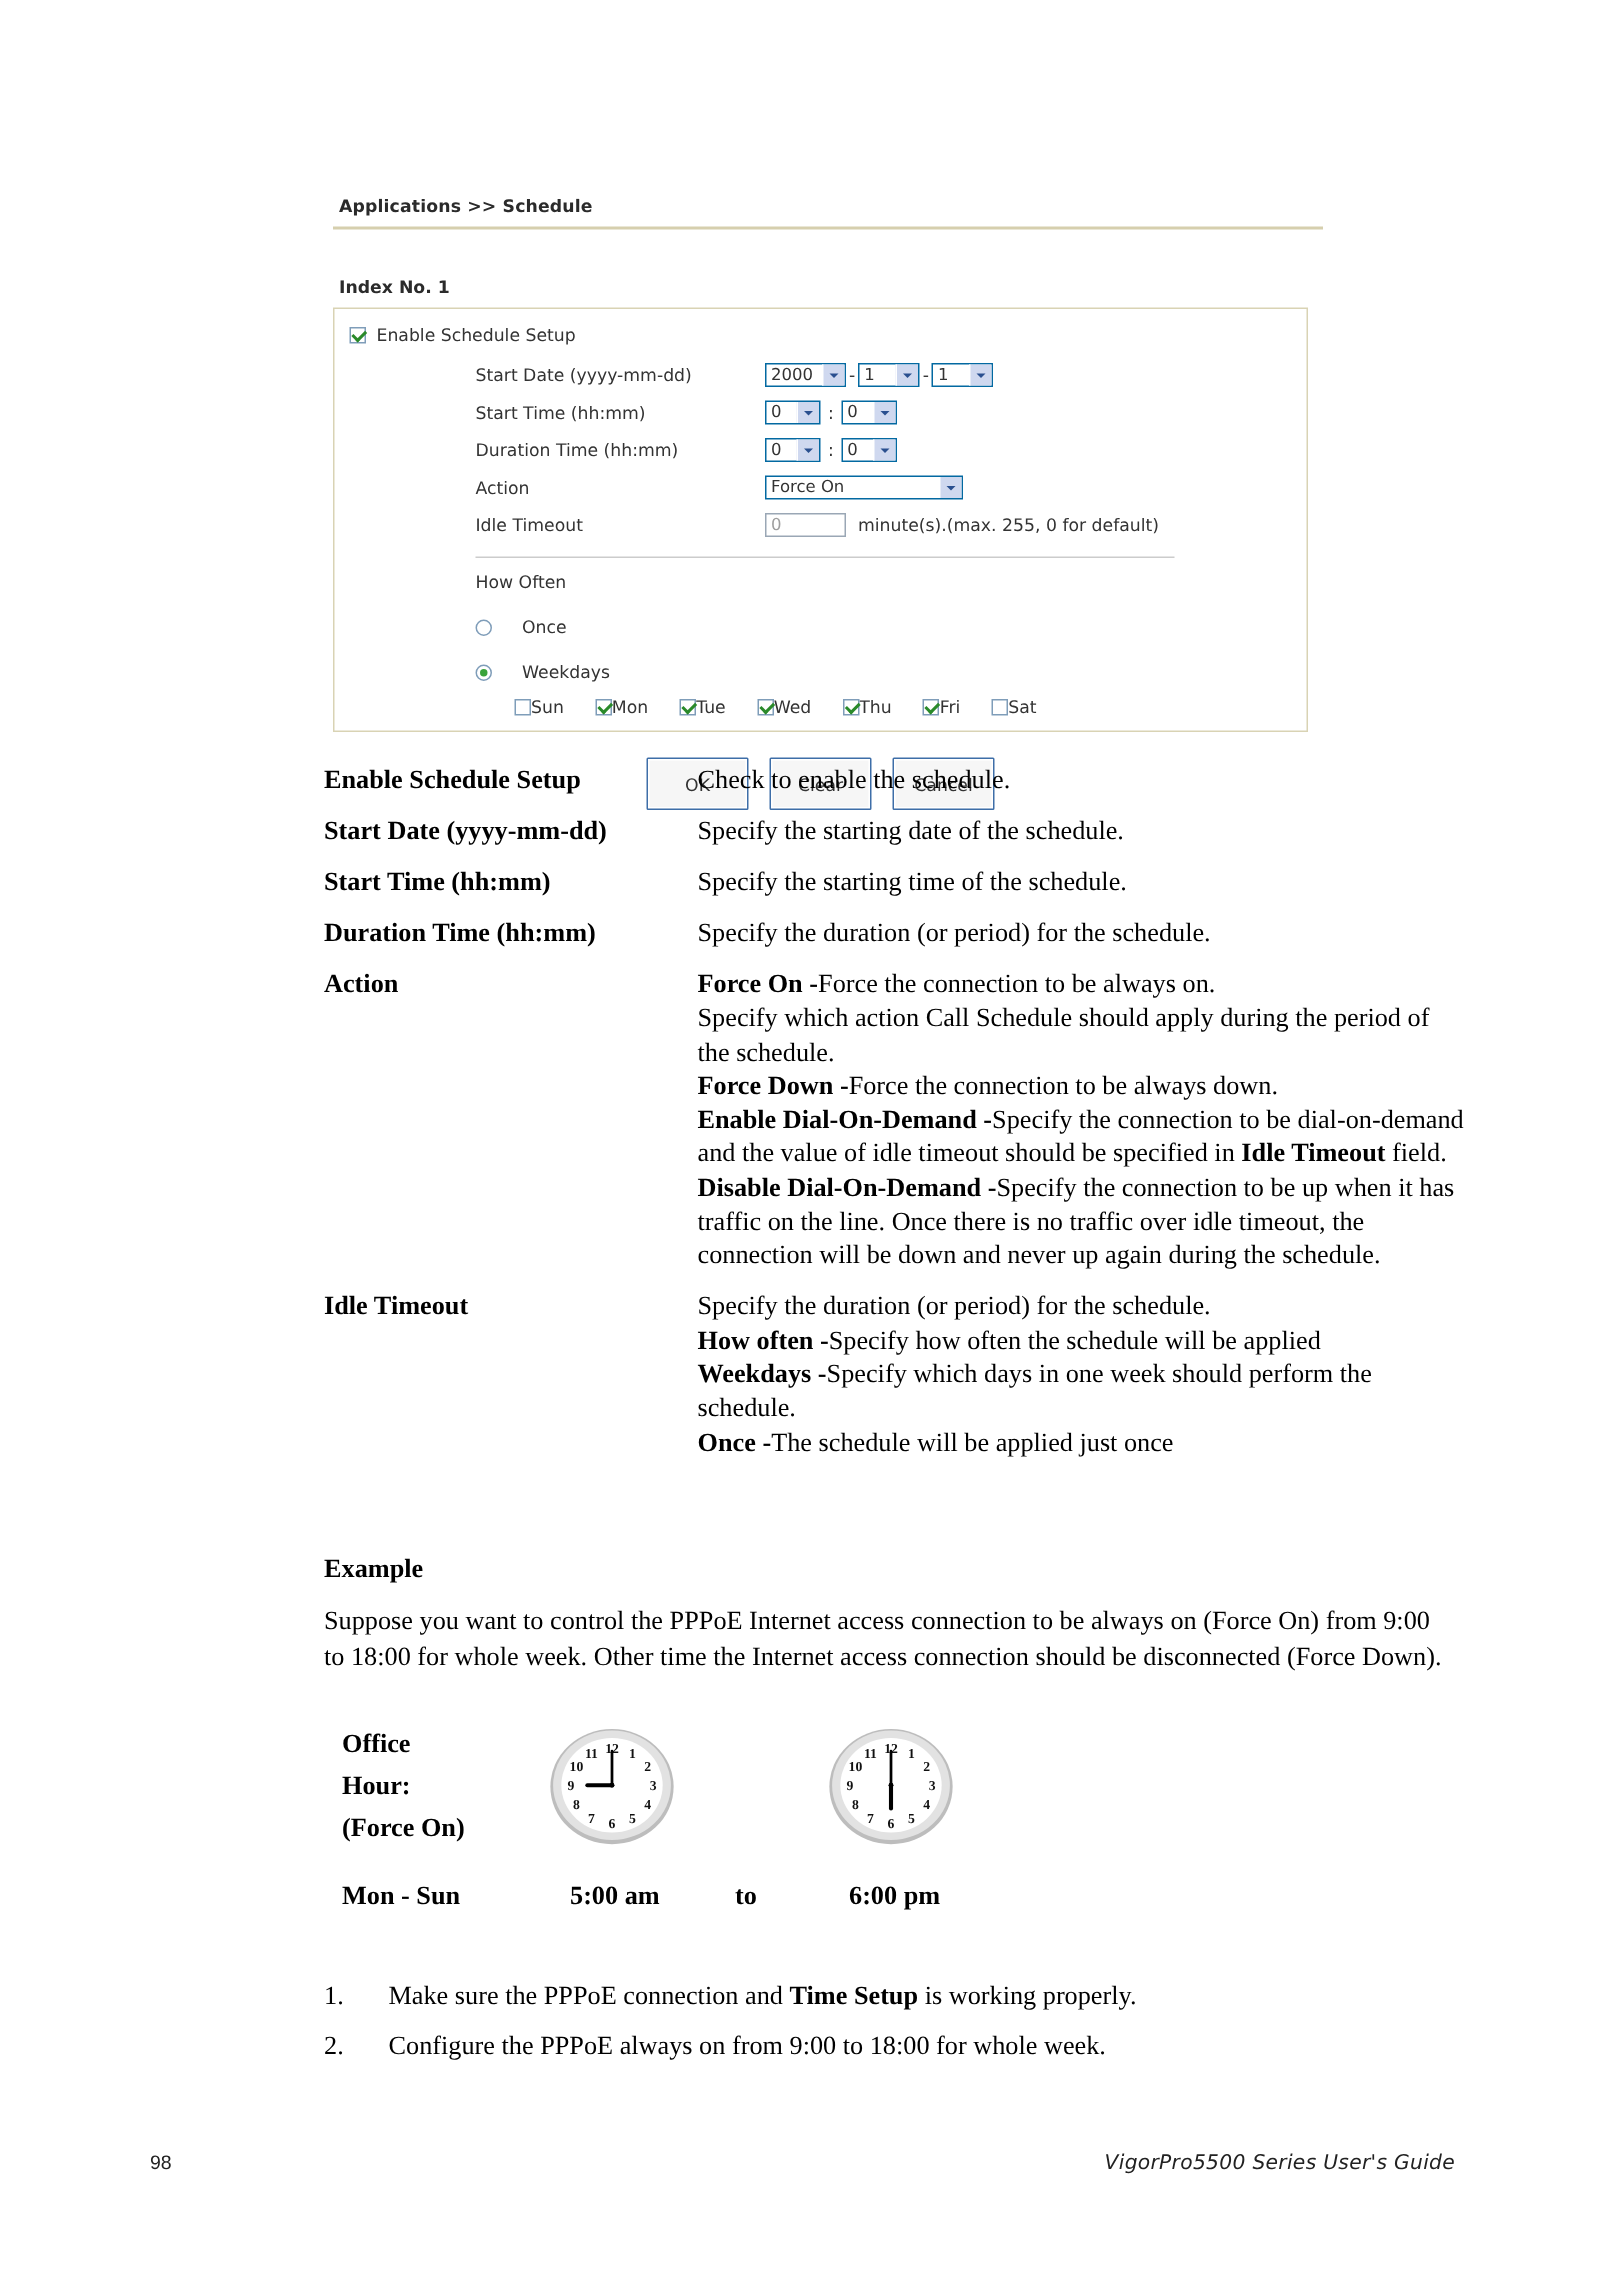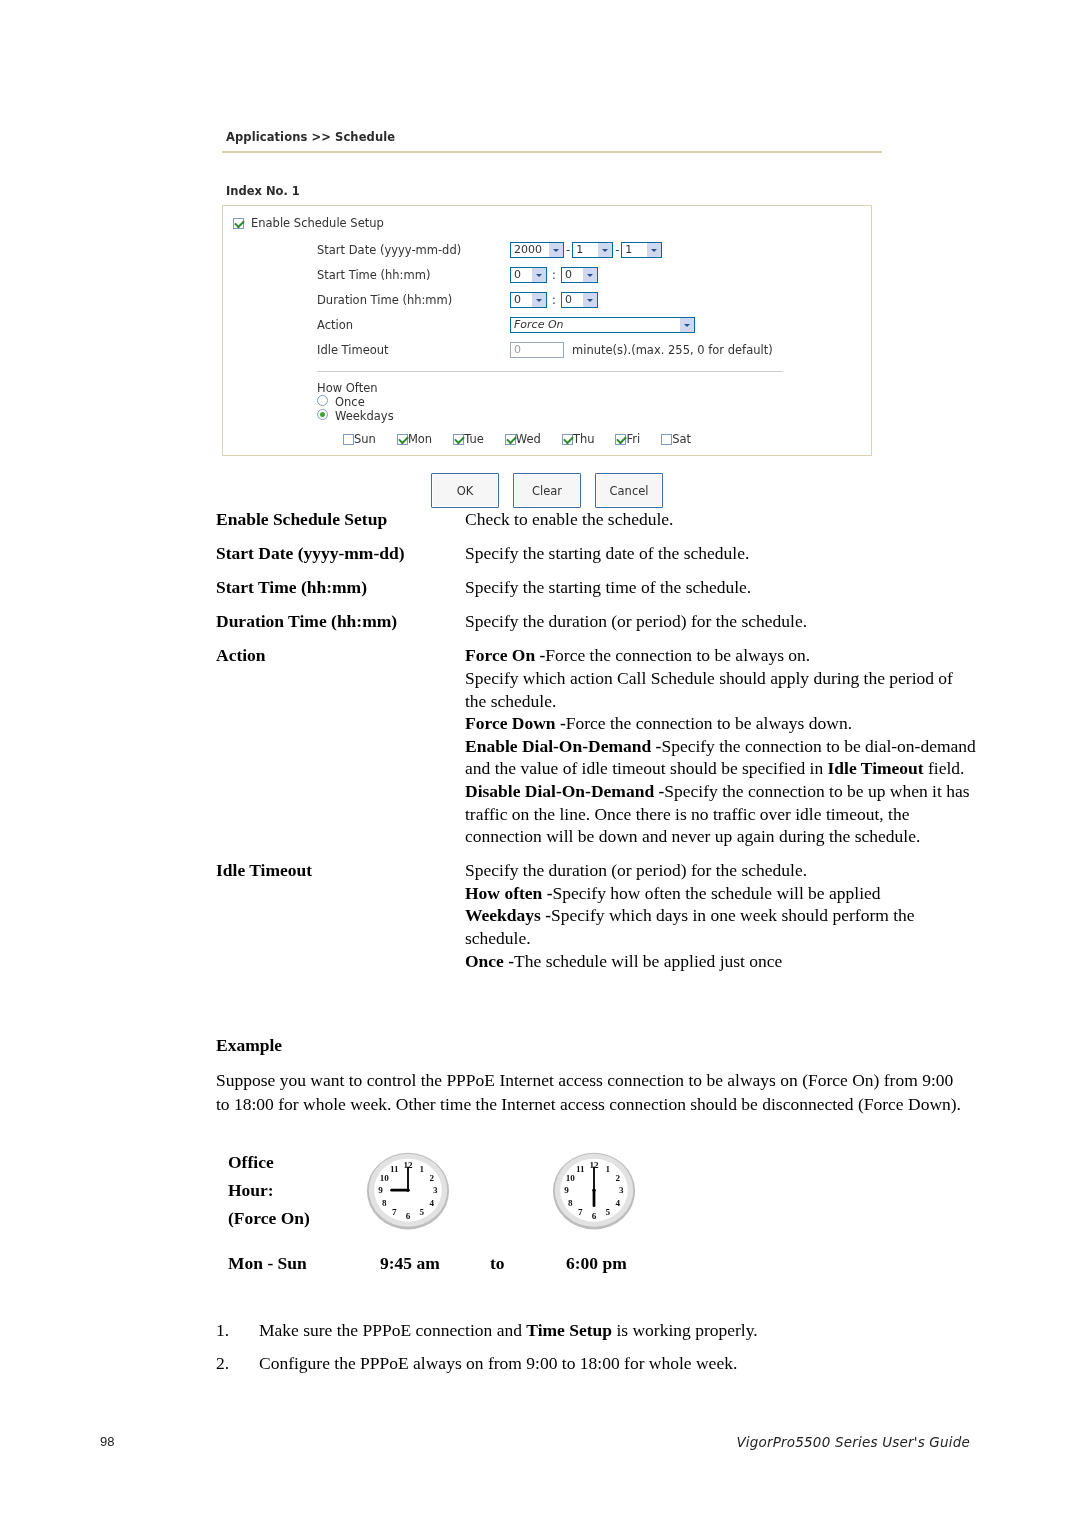--- a/index.html
+++ b/index.html
@@ -142,21 +142,21 @@
     top: 6px;
     border-left: 3px solid transparent;
     border-right: 3px solid transparent;
     border-top: 3px solid #2a4f8f;
   }
   .sel-year { width: 54px; }
   .sel-mon  { width: 41px; }
   .sel-day  { width: 41px; }
   .sel-hh   { width: 37px; }
   .sel-mm   { width: 37px; }
-  .sel-action { width: 185px; font-style: italic; }
+  .sel-action { width: 132px; }
 
   .dash {
     font-size: 11.5px;
     padding: 0 2px;
     color: #333;
   }
   .colon {
     font-size: 11.5px;
     padding: 0 5px;
     color: #333;
@@ -189,22 +189,23 @@
   .how-often-block {
     margin-top: 9px;
     padding-left: 94px;
   }
   .how-often-title {
     font-size: 11.5px;
     color: #333;
   }
   .radio-row {
     display: flex;
-    gap: 7px;
-    margin-top: 0;
+    align-items: center;
+    gap: 20px;
+    margin-top: 16px;
   }
   .rb {
     width: 11px;
     height: 11px;
     border: 1px solid #7f9db9;
     border-radius: 50%;
     background: #ffffff;
     box-sizing: border-box;
     position: relative;
     flex: 0 0 auto;
@@ -613,21 +614,21 @@
         <text x="20" y="47.6" text-anchor="middle" font-family="&quot;Liberation Serif&quot;, serif" font-size="10" font-weight="bold" fill="#111">9</text>
         <text x="24.019237886466843" y="33.849999999999994" text-anchor="middle" font-family="&quot;Liberation Serif&quot;, serif" font-size="10" font-weight="bold" fill="#111">10</text>
         <text x="34.999999999999986" y="23.784301395927947" text-anchor="middle" font-family="&quot;Liberation Serif&quot;, serif" font-size="10" font-weight="bold" fill="#111">11</text>
         <line x1="50" y1="44" x2="50" y2="61" stroke="#000" stroke-width="3" stroke-linecap="round"></line>
         <line x1="50" y1="44" x2="50" y2="19" stroke="#000" stroke-width="2" stroke-linecap="round"></line>
         <circle cx="50" cy="44" r="1.8" fill="#000"></circle>
       </svg></div>
 
   <div class="times-row">
     <span class="t-mon">Mon - Sun</span>
-    <span class="t-9">9:45 am</span>
+    <span class="t-9">5:00 am</span>
     <span class="t-to">to</span>
     <span class="t-6">6:00 pm</span>
   </div>
 </div>
 
 <div class="steps" id="steps-root">
     <div class="step">
       <div class="step-num">1.</div>
       <div class="step-txt"><span>Make sure the PPPoE connection and </span><b>Time Setup</b><span> is working properly.</span></div>
     </div>

